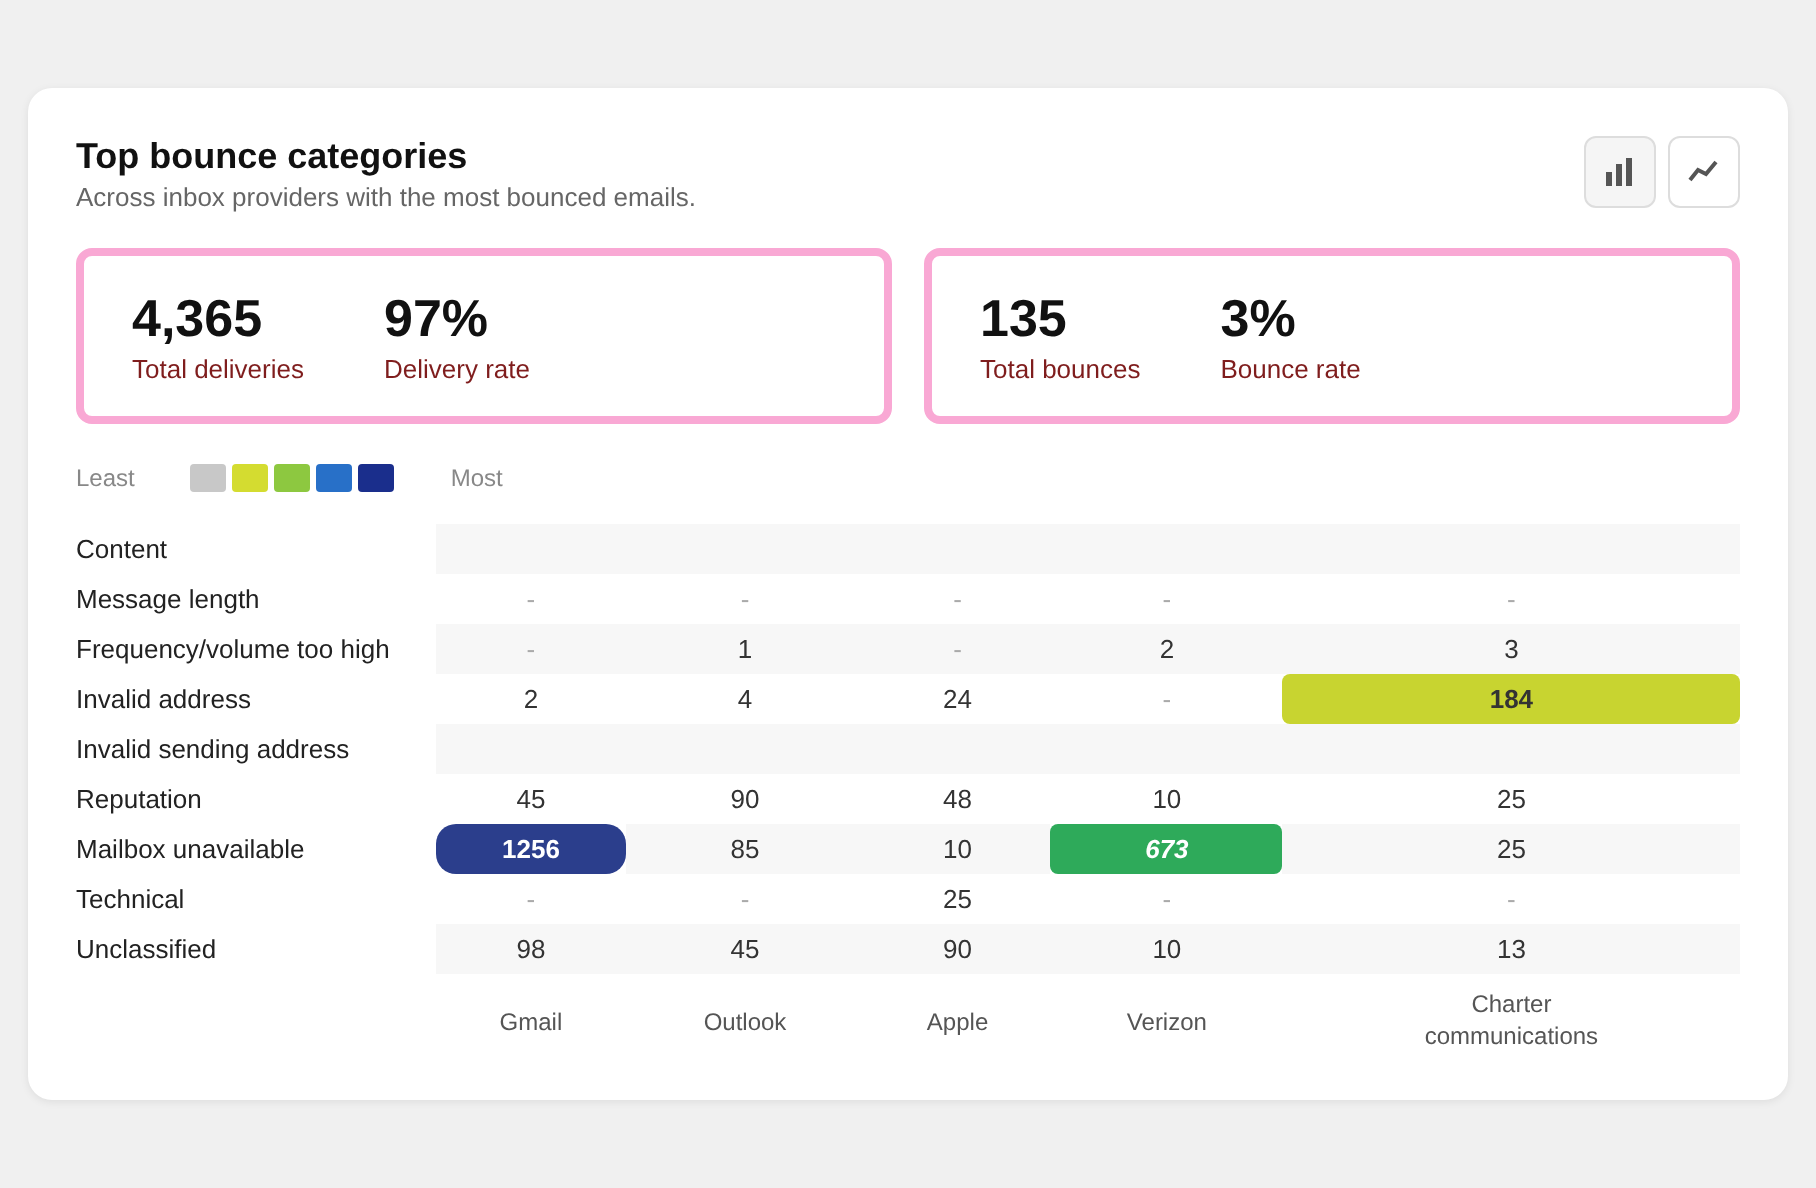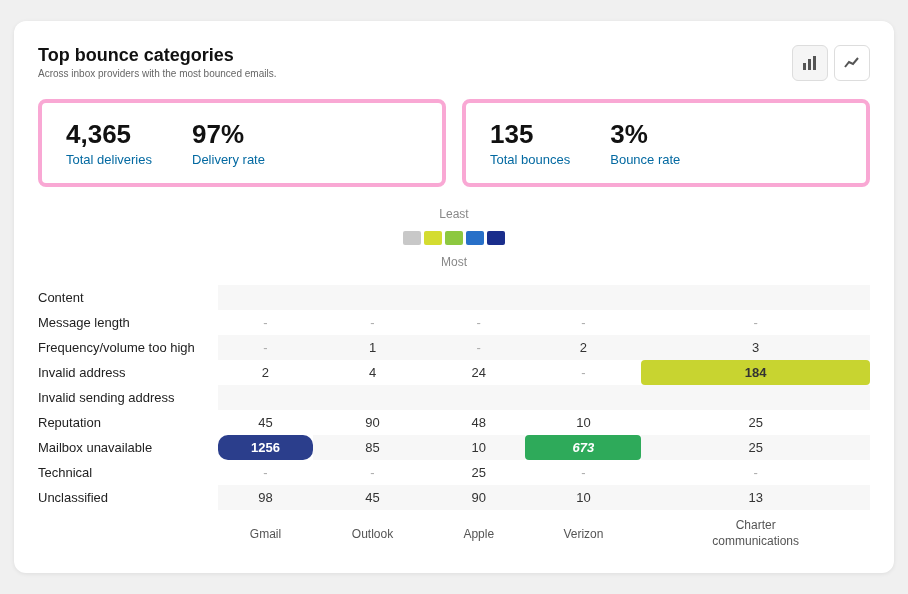--- a/index.html
+++ b/index.html
@@ -23,21 +23,21 @@
       justify-content: space-between;
       align-items: flex-start;
       margin-bottom: 18px;
     }
     .header-title {
       font-size: 18px;
       font-weight: 700;
       color: #111;
     }
     .header-subtitle {
-      font-size: 10px;
+      font-size: 13px;
       color: #666;
       margin-top: 2px;
       text-align: center;
     }
     .header-buttons {
       display: flex;
       gap: 6px;
     }
     .icon-btn {
       width: 36px;
@@ -75,29 +75,28 @@
       flex: 1;
     }
     .stat-item {}
     .stat-value {
       font-size: 26px;
       font-weight: 700;
       color: #111;
     }
     .stat-label {
       font-size: 13px;
-      color: #0369a1;
+      color: #7f1d1d;
       margin-top: 2px;
     }
     .legend {
       display: flex;
       align-items: center;
-      gap: 10px;
+      gap: 22px;
       margin-bottom: 16px;
-      flex-direction: column;
     }
     .legend-label {
       font-size: 12px;
       color: #888;
     }
     .legend-swatches {
       display: flex;
       gap: 3px;
       margin: 0 6px;
     }

